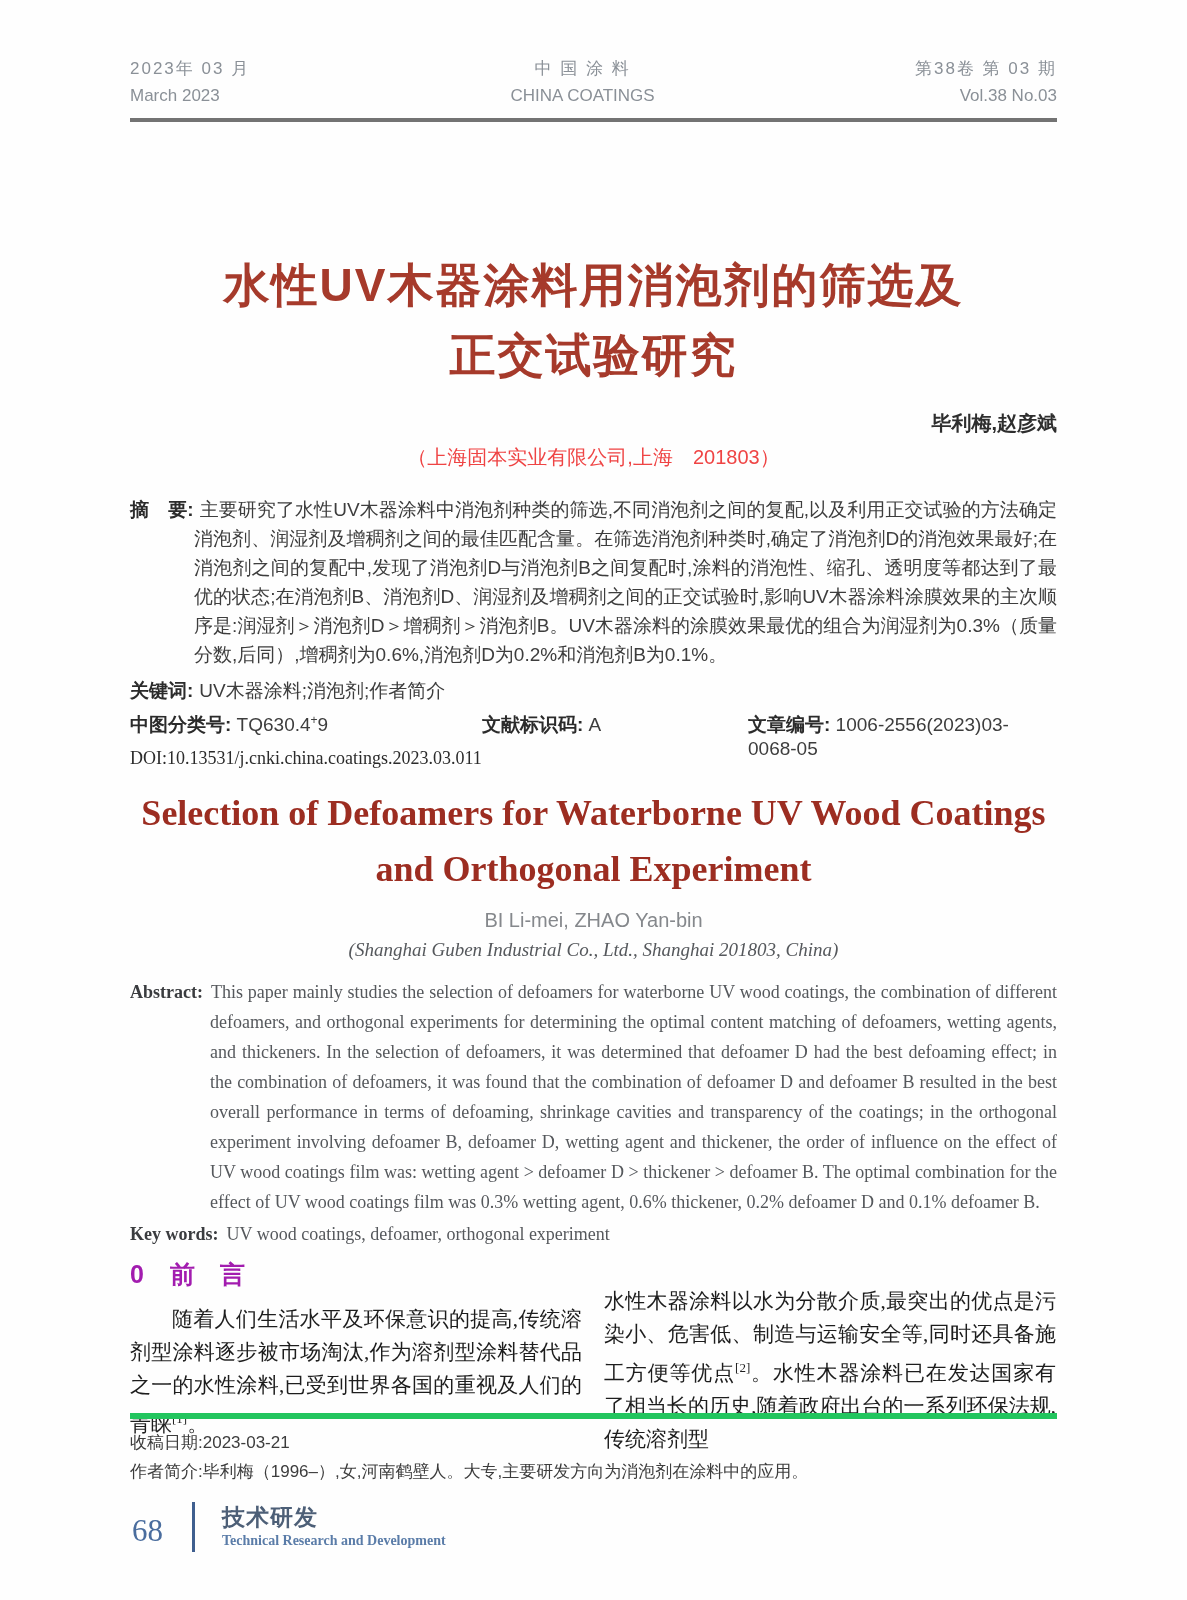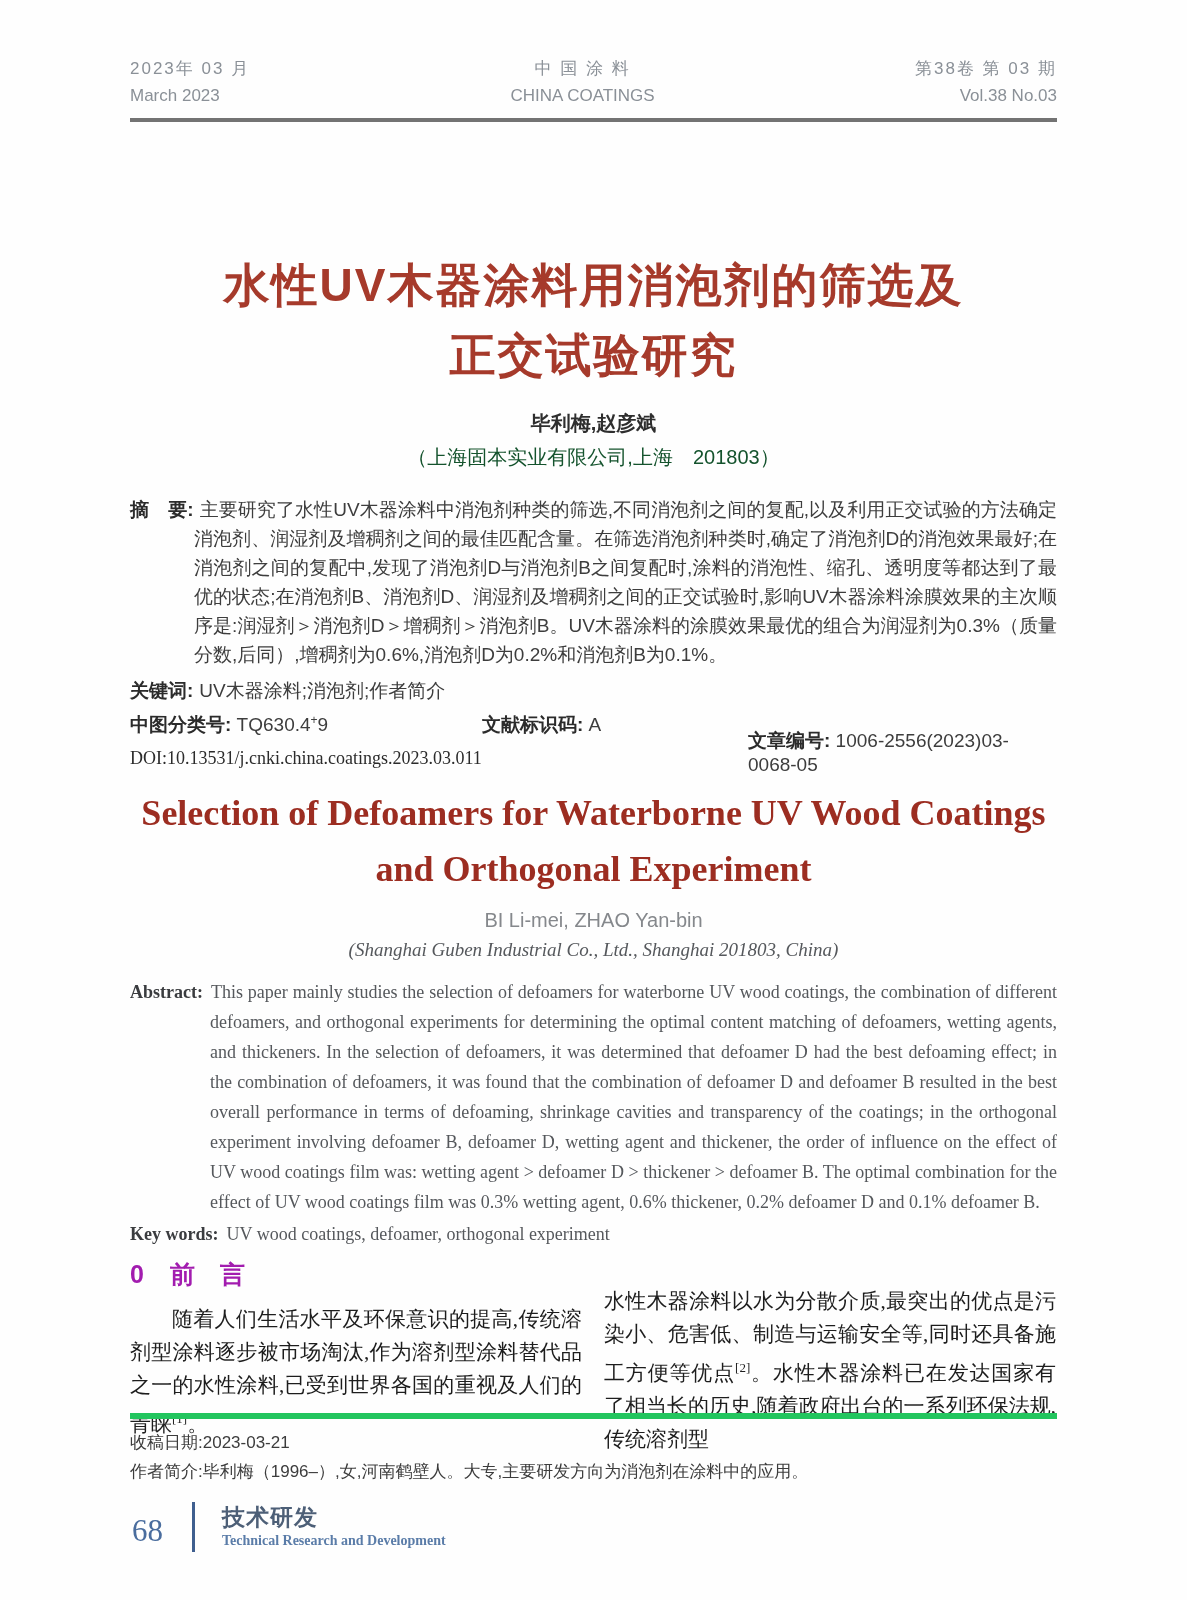--- a/index.html
+++ b/index.html
@@ -40,30 +40,30 @@
     margin-top: 128px;
     text-align: center;
     font-size: 46px;
     line-height: 70px;
     font-weight: bold;
     color: #a63a2b;
     letter-spacing: 2px;
   }
   .authors-cn {
     margin-top: 20px;
-    text-align: center;
+    text-align: right;
     font-size: 20px;
     font-weight: bold;
     color: #2e2e2e;
   }
   .affiliation-cn {
     margin-top: 7px;
     text-align: center;
     font-size: 20px;
-    color: #14532d;
+    color: #ef4444;
   }
 
   
   .hang-cn {
     margin-top: 24px;
     padding-left: 64px;
     text-align: justify;
     font-size: 19px;
     line-height: 29px;
     color: #3d3d3d;
@@ -83,21 +83,21 @@
 
   .meta-row {
     position: relative;
     margin-top: 8px;
     font-size: 19px;
     color: #3d3d3d;
     height: 26px;
   }
   .meta-row .lbl { font-weight: bold; color: #2b2b2b; }
   .meta-mid { position: absolute; left: 352px; top: 0; }
-  .meta-right { position: absolute; left: 618px; top: 16px; }
+  .meta-right { position: absolute; left: 618px; top: 0; }
   .meta-row sup { font-size: 12px; }
   .doi-line {
     margin-top: 10px;
     font-family: "Liberation Serif", "DejaVu Serif", serif;
     font-size: 18px;
     color: #2b2b2b;
   }
 
   
   .en-title {

